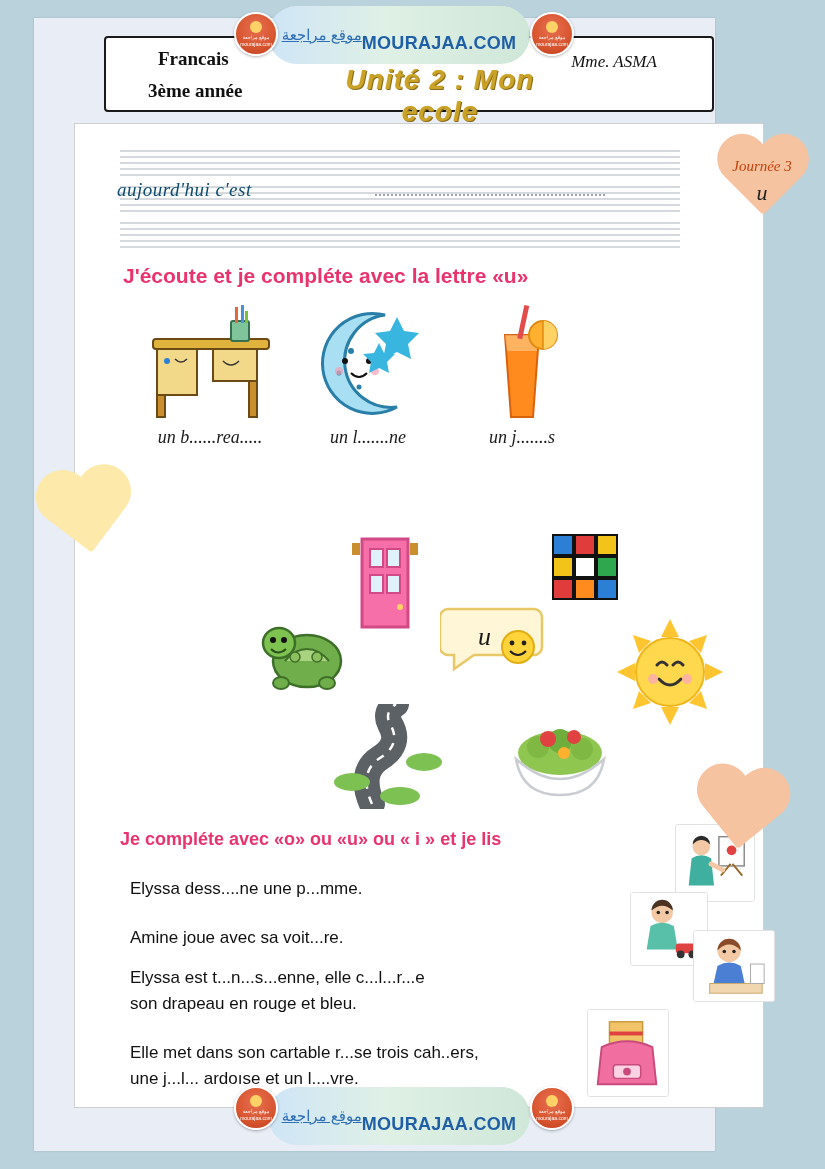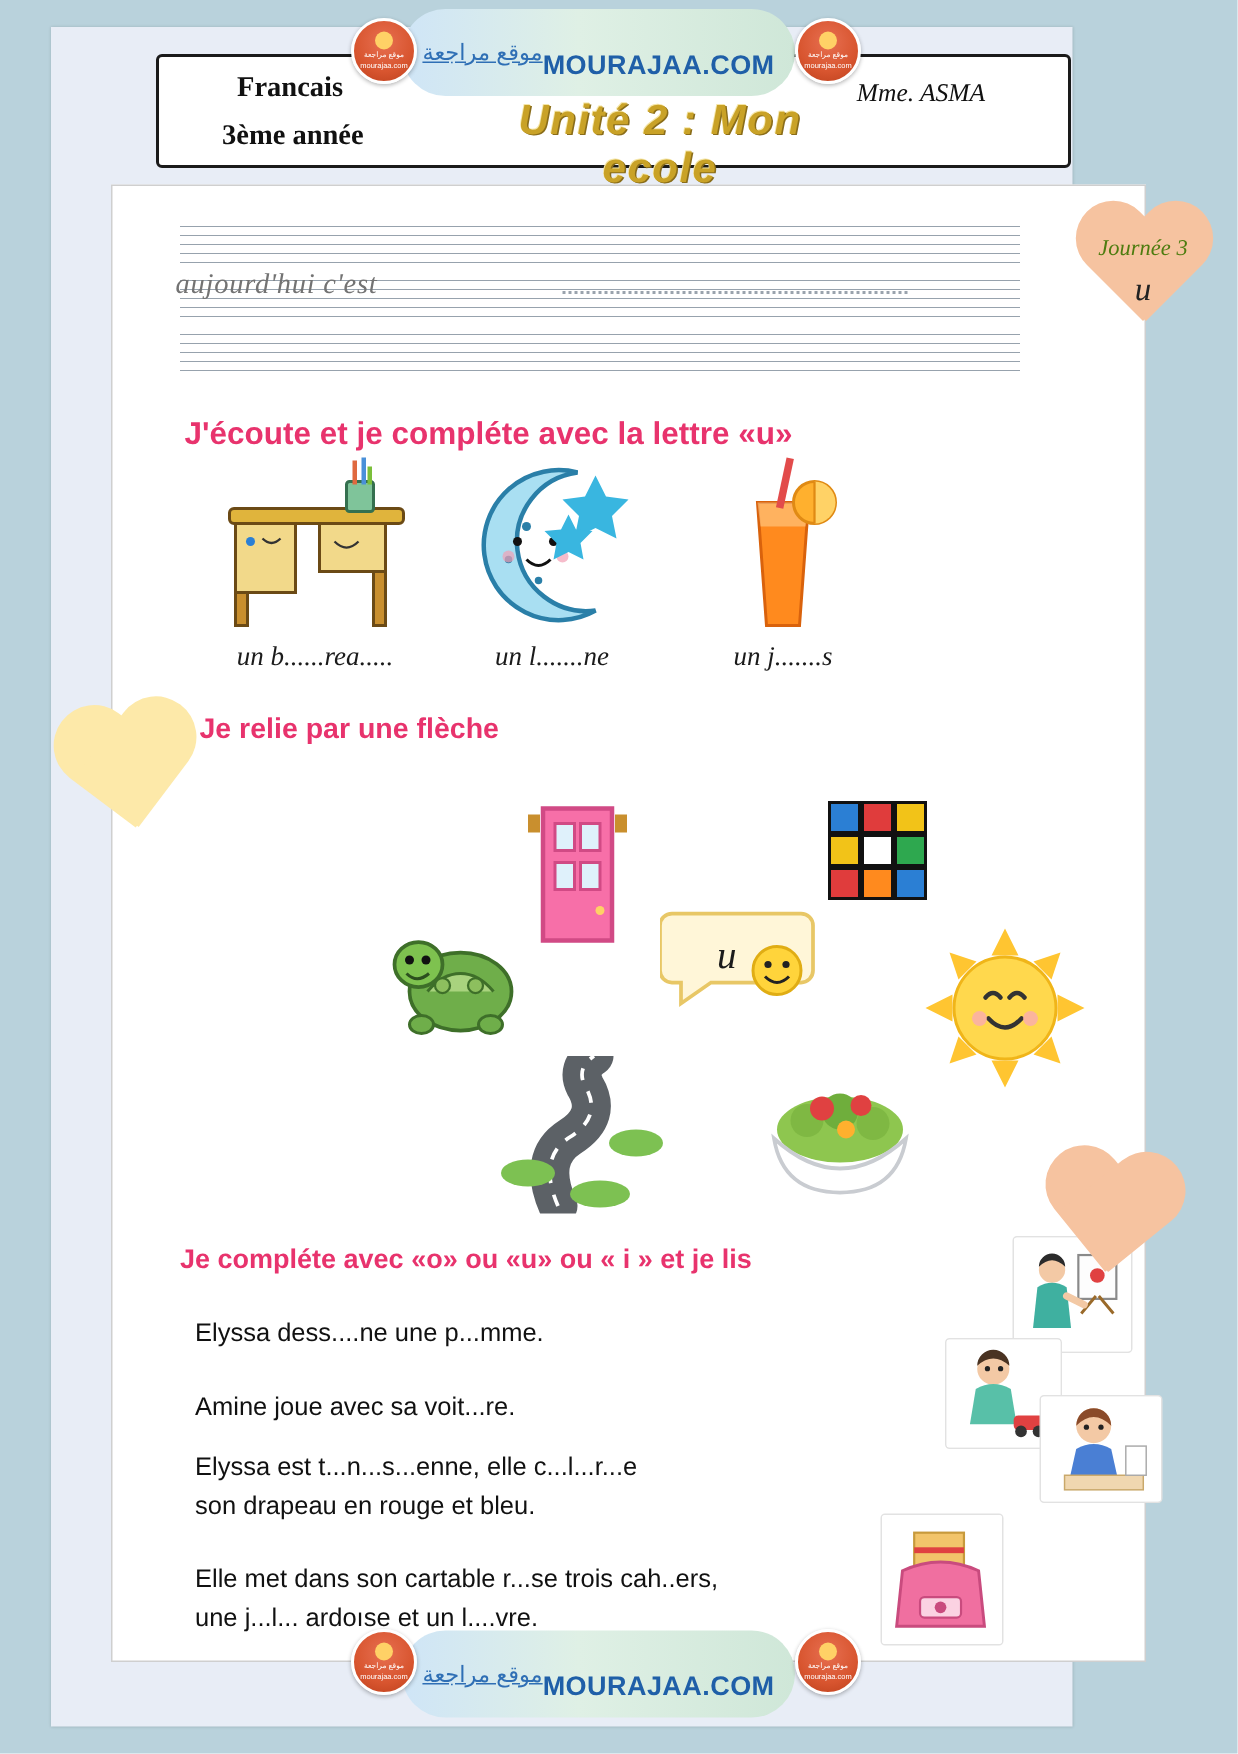--- a/index.html
+++ b/index.html
@@ -106,21 +106,21 @@
   .heart-journee .shape { position:absolute; inset:0; }
   .heart-journee .shape:before, .heart-journee .shape:after {
     content:""; position:absolute; top:0; width:50px; height:78px;
     border-radius: 50px 50px 0 0; background:#f6c3a0;
   }
   .heart-journee .shape:before { left:48px; transform: rotate(-45deg); transform-origin: 0 100%; }
   .heart-journee .shape:after  { left:0;    transform: rotate(45deg);  transform-origin: 100% 100%; }
   .heart-journee .txt {
     position:absolute; left:0; top:22px; width:100%; text-align:center;
     font-family: "Liberation Serif", serif; font-style: italic;
-    font-size: 15px; color:#4d7c0f; z-index:2;
+    font-size: 15px; color:#c2410c; z-index:2;
   }
   .heart-journee .letter {
     position:absolute; left:0; top:44px; width:100%; text-align:center;
     font-family: "Liberation Serif", serif; font-style: italic;
     font-size: 22px; color:#222; z-index:2;
   }
 
   .heart-yellow { left: 34px; top: 470px; --hc:#fde9a9; width: 104px; height: 100px; }
   .heart-yellow:before, .heart-yellow:after { width:54px; height:82px; border-radius:54px 54px 0 0; }
   .heart-yellow:before { left:52px; }
@@ -128,36 +128,36 @@
   .heart-orange:before, .heart-orange:after { width:52px; height:80px; border-radius:52px 52px 0 0; }
   .heart-orange:before { left:50px; }
 
   
   .ruled {
     position:absolute; left: 45px; top: 25px; width: 560px; height: 100px;
   }
   .handwrite {
     position:absolute; left: 42px; top: 55px;
     font-family: "Liberation Serif", serif;
-    font-style: italic; font-size: 19px; color:#737373;
+    font-style: italic; font-size: 19px; color:#0c4a6e;
     letter-spacing: .5px;
     text-align: right;
   }
   .dots-date {
     position:absolute; left: 300px; top: 70px; width: 230px;
     border-bottom: 2px dotted #9aa3ad;
   }
 
   
   .consigne {
     position:absolute;
     font-weight: bold;
     color: #e8336d;
   }
-  .c1 { left: 48px; top: 140px; font-size: 21px; margin-top: 14px; }
+  .c1 { left: 48px; top: 140px; font-size: 21px; }
   .c2 { left: 58px; top: 352px; font-size: 19px; }
   .c3 { left: 45px; top: 705px; font-size: 18px; }
 
   
   .ex1 { position:absolute; left: 50px; top: 175px; width: 630px; height: 170px; }
   .ex1 .cell { position:absolute; top:0; width: 150px; height: 125px; }
   .ex1 .cap {
     position:absolute; top: 128px; width: 160px; text-align:center;
     font-family: "Liberation Serif", serif; font-style: italic;
     font-size: 18px; color:#1b1b1b;
@@ -268,21 +268,20 @@
           <circle cx="82" cy="72" r="4" fill="#f2a0b5" opacity=".7"></circle>
           <path d="M58 74 q8 8 16 0" stroke="#111" fill="none" stroke-width="2"></path>
           <path d="M104 18 l7 14 15 2 -11 11 3 15 -14-7 -14 7 3-15 -11-11 15-2z" fill="#39b6e0"></path>
           <path d="M86 44 l5 10 11 1 -8 8 2 11 -10-5 -10 5 2-11 -8-8 11-1z" fill="#39b6e0"></path>
         </svg>
         <div class="cap" style="left:-5px">un  l.......ne</div>
       </div>
 
     </div>
 
-    <div class="consigne c2">Je relie par une flèche</div>
 
     <div class="ex2">
 
       <svg style="position:absolute;left:235px;top:20px" width="70" height="100" viewBox="0 0 70 100">
         <rect x="12" y="10" width="46" height="88" fill="#f76fa8" stroke="#d14a85" stroke-width="3"></rect>
         <rect x="20" y="20" width="13" height="18" fill="#dff1fb" stroke="#d14a85" stroke-width="2"></rect>
         <rect x="37" y="20" width="13" height="18" fill="#dff1fb" stroke="#d14a85" stroke-width="2"></rect>
         <rect x="20" y="46" width="13" height="18" fill="#dff1fb" stroke="#d14a85" stroke-width="2"></rect>
         <rect x="37" y="46" width="13" height="18" fill="#dff1fb" stroke="#d14a85" stroke-width="2"></rect>
         <circle cx="50" cy="78" r="3" fill="#ffd166"></circle>

